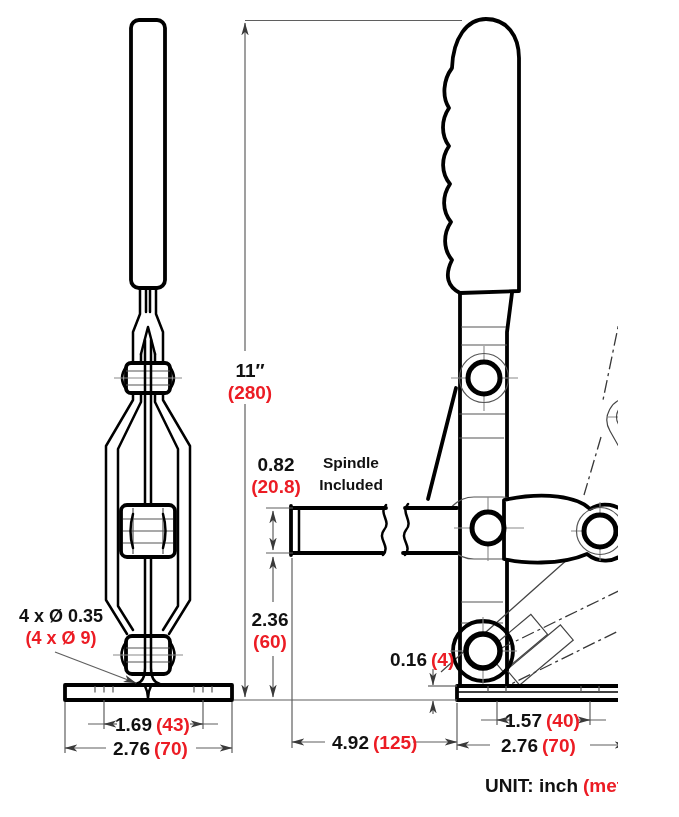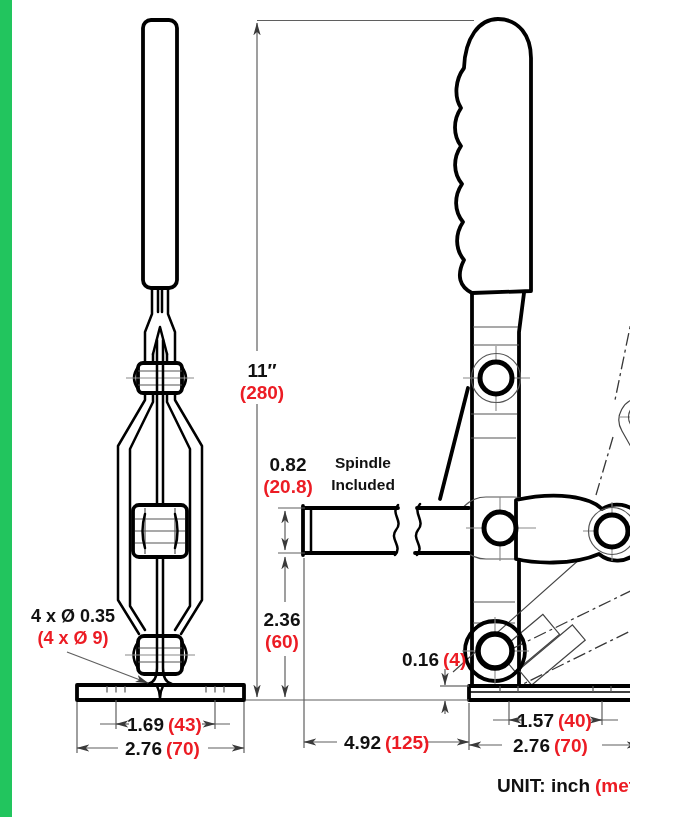--- a/index.html
+++ b/index.html
@@ -1,16 +1,16 @@
 <!DOCTYPE html>
 <html><head>
 <meta charset="utf-8">
 <style>
   html,body{margin:0;padding:0;background:#ffffff;}
-  .stage{width:618px;height:817px;position:relative;background:#22c55e;overflow:hidden;padding-left:12px;}
+  .stage{width:618px;height:817px;position:relative;background:#22c55e;overflow:hidden;}
   svg{display:block;}
   .tb{fill:#111111;font-family:"Liberation Sans",sans-serif;font-weight:bold;}
   .tr{fill:#ec1c24;font-family:"Liberation Sans",sans-serif;font-weight:bold;}
   .s19{font-size:19px;}
   .s18{font-size:18px;}
   .s15{font-size:15.5px;}
   .thick{stroke:#000;stroke-width:3.8;fill:none;stroke-linecap:round;stroke-linejoin:round;}
   .thickf{stroke:#000;stroke-width:3.8;fill:#fff;stroke-linejoin:round;}
   .med{stroke:#000;stroke-width:2.5;fill:none;stroke-linecap:round;stroke-linejoin:round;}
   .thin{stroke:#555;stroke-width:1.2;fill:none;}

